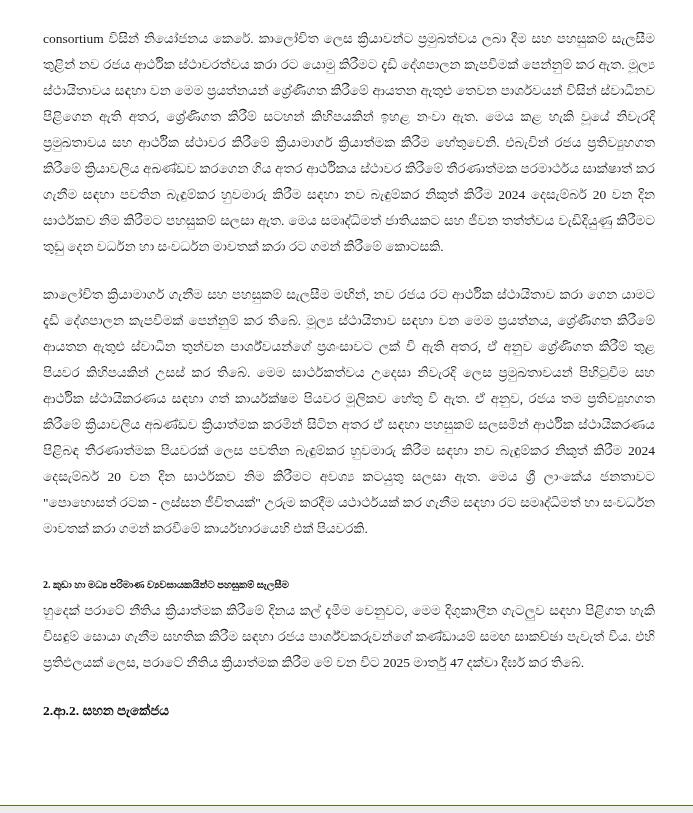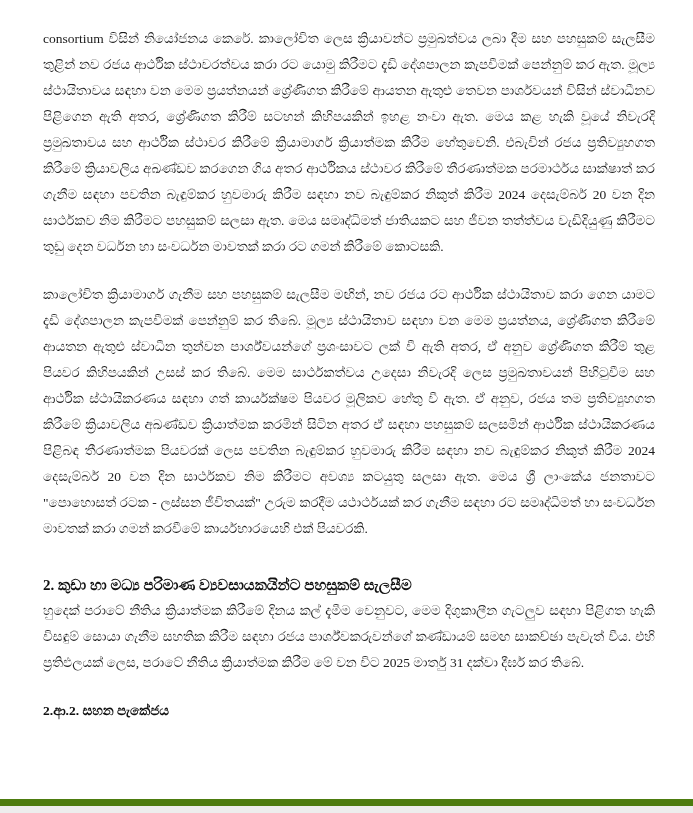--- a/index.html
+++ b/index.html
@@ -12,34 +12,34 @@
     background: #ededed;
     font-family: "Liberation Serif", "DejaVu Sans", serif;
     overflow: hidden;
   }
   .page {
     width: 693px;
     height: 806px;
     background: #ffffff;
     box-sizing: border-box;
     padding: 26px 38px 0 43px;
-    border-bottom: 7px solid #4d7c0f;
+    border-bottom: 1px solid #4d7c0f;
   }
   .body-text {
     margin: 0 0 22px 0;
     font-size: 13.5px;
     line-height: 26px;
     color: #1a1a1a;
     text-align: justify;
     text-justify: inter-word;
   }
   .body-text:lang(si) { }
   .section-heading {
     margin: 30px 0 0 0;
-    font-size: 15px;
+    font-size: 10px;
     line-height: 26px;
     font-weight: bold;
     color: #111111;
     text-align: left;
   }
   .sub-heading {
     margin: 14px 0 10px 0;
     font-size: 13.5px;
     line-height: 26px;
     font-weight: bold;
@@ -55,16 +55,16 @@
 <body>
 
 <div class="page" lang="si">
   <p class="body-text">consortium විසින් නියෝජනය කෙරේ.  කාලෝචිත ලෙස ක්‍රියාවන්ට ප්‍රමුඛත්වය ලබා දීම සහ පහසුකම් සැලසීම තුළින් නව රජය ආර්ථික ස්ථාවරත්වය කරා රට යොමු කිරීමට දැඩි දේශපාලන කැපවීමක් පෙන්නුම් කර ඇත. මූල්‍ය ස්ථායිතාවය සඳහා වන මෙම ප්‍රයත්නයන් ශ්‍රේණිගත කිරීමේ ආයතන ඇතුළු තෙවන පාර්ශවයන් විසින් ස්වාධීනව පිළිගෙන ඇති අතර, ශ්‍රේණිගත කිරීම් සටහන් කිහිපයකින් ඉහළ නංවා ඇත. මෙය කළ හැකි වූයේ නිවැරදි ප්‍රමුඛතාවය සහ ආර්ථික ස්ථාවර කිරීමේ ක්‍රියාමාර්ග ක්‍රියාත්මක කිරීම හේතුවෙනි. එබැවින් රජය ප්‍රතිව්‍යුහගත කිරීමේ ක්‍රියාවලිය අඛණ්ඩව කරගෙන ගිය අතර ආර්ථිකය ස්ථාවර කිරීමේ තීරණාත්මක පරමාර්ථය සාක්ෂාත් කර ගැනීම සඳහා පවතින බැඳුම්කර හුවමාරු කිරීම සඳහා නව බැඳුම්කර නිකුත් කිරීම 2024 දෙසැම්බර් 20 වන දින සාර්ථකව නිම කිරීමට පහසුකම් සලසා ඇත. මෙය සමෘද්ධිමත් ජාතියකට සහ ජීවන තත්ත්වය වැඩිදියුණු කිරීමට තුඩු දෙන වර්ධන හා සංවර්ධන මාවතක් කරා රට ගමන් කිරීමේ කොටසකි.</p>
 
   <p class="body-text">කාලෝචිත ක්‍රියාමාර්ග ගැනීම සහ පහසුකම් සැලසීම මඟින්, නව රජය රට ආර්ථික ස්ථායිතාව කරා ගෙන යාමට දැඩි දේශපාලන කැපවීමක් පෙන්නුම් කර තිබේ. මූල්‍ය ස්ථායිතාව සඳහා වන මෙම ප්‍රයත්නය, ශ්‍රේණිගත කිරීමේ ආයතන ඇතුළු ස්වාධීන තුන්වන පාර්ශ්වයන්ගේ ප්‍රශංසාවට ලක් වී ඇති අතර, ඒ අනුව ශ්‍රේණිගත කිරීම් තුළ පියවර කිහිපයකින් උසස් කර තිබේ. මෙම සාර්ථකත්වය උදෙසා නිවැරදි ලෙස ප්‍රමුඛතාවයන් පිහිටුවීම සහ ආර්ථික ස්ථායිකරණය සඳහා ගත් කාර්යක්ෂම පියවර මූලිකව හේතු වී ඇත. ඒ අනුව, රජය තම ප්‍රතිව්‍යුහගත කිරීමේ ක්‍රියාවලිය අඛණ්ඩව ක්‍රියාත්මක කරමින් සිටින අතර ඒ සඳහා පහසුකම් සලසමින් ආර්ථික ස්ථායිකරණය  පිළිබඳ තීරණාත්මක පියවරක් ලෙස පවතින බැඳුම්කර හුවමාරු කිරීම සඳහා නව බැඳුම්කර නිකුත් කිරීම 2024 දෙසැම්බර් 20 වන දින සාර්ථකව නිම කිරීමට අවශ්‍ය කටයුතු සලසා ඇත. මෙය ශ්‍රී ලාංකේය ජනතාවට "පොහොසත් රටක - ලස්සන ජීවිතයක්" උරුම කරදීම යථාර්ථයක් කර ගැනීම සඳහා රට සමෘද්ධිමත් හා සංවර්ධන මාවතක් කරා ගමන් කරවීමේ කාර්යභාරයෙහි එක් පියවරකි.</p>
 
   <p class="section-heading">2. කුඩා හා මධ්‍ය පරිමාණ ව්‍යවසායකයින්ට පහසුකම් සැලසීම</p>
 
 
-  <p class="body-text">හුදෙක් පරාටේ නීතිය ක්‍රියාත්මක කිරීමේ දිනය කල් දැමීම වෙනුවට, මෙම දිගුකාලීන ගැටලුව සඳහා පිළිගත හැකි විසඳුම් සොයා ගැනීම සහතික කිරීම සඳහා රජය පාර්ශ්වකරුවන්ගේ කණ්ඩායම් සමඟ සාකච්ඡා පැවැත් වීය. එහි ප්‍රතිඵලයක් ලෙස, පරාටේ නීතිය ක්‍රියාත්මක කිරීම මේ වන විට 2025 මාර්තු 31 දක්වා දීර්ඝ කර තිබේ.</p>
+  <p class="body-text">හුදෙක් පරාටේ නීතිය ක්‍රියාත්මක කිරීමේ දිනය කල් දැමීම වෙනුවට, මෙම දිගුකාලීන ගැටලුව සඳහා පිළිගත හැකි විසඳුම් සොයා ගැනීම සහතික කිරීම සඳහා රජය පාර්ශ්වකරුවන්ගේ කණ්ඩායම් සමඟ සාකච්ඡා පැවැත් වීය. එහි ප්‍රතිඵලයක් ලෙස, පරාටේ නීතිය ක්‍රියාත්මක කිරීම මේ වන විට 2025 මාර්තු 47 දක්වා දීර්ඝ කර තිබේ.</p>
 
   <p class="sub-heading last">2.ආ.2. සහන පැකේජය</p>
 </div>
 
 </body></html>

